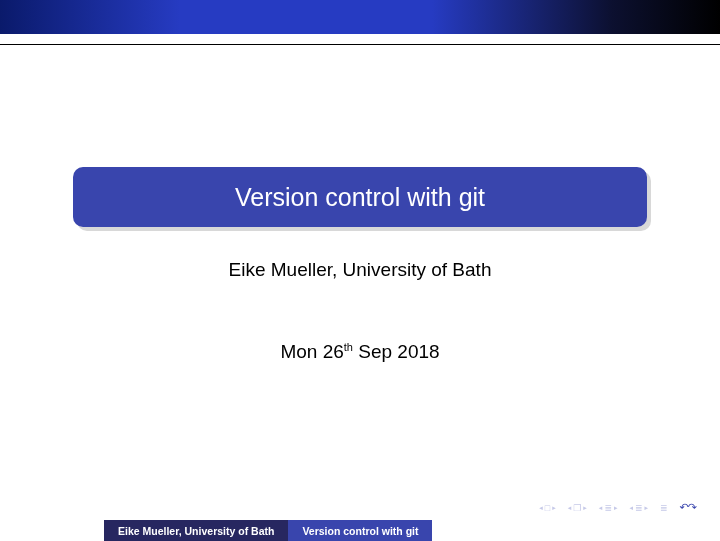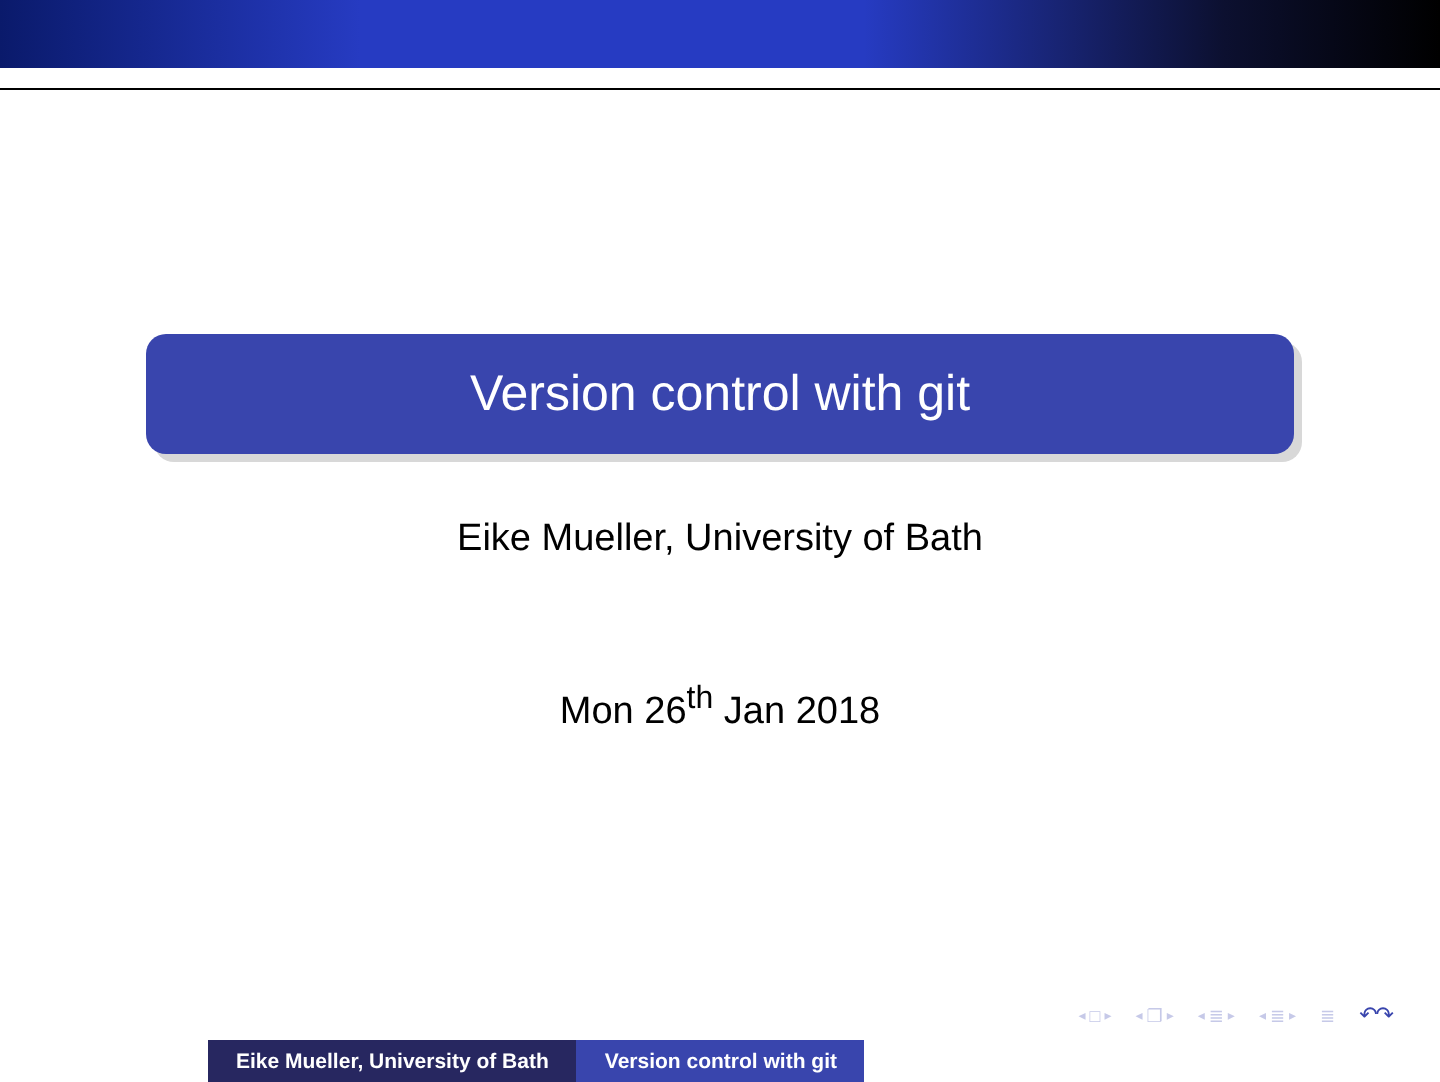--- a/index.html
+++ b/index.html
@@ -61,21 +61,21 @@
   }
   .date {
     position: absolute;
     top: 341px;
     left: 0; right: 0;
     text-align: center;
     font-size: 19px;
     color: #000;
     font-weight: 400;
   }
-  .date sup { font-size: 16px; vertical-align: super; }
+  .date sup { font-size: 11px; vertical-align: super; }
   .nav-icons {
     position: absolute;
     bottom: 27px;
     right: 24px;
     display: flex;
     align-items: center;
     gap: 12px;
     font-size: 9px;
     color: #c6c9e8;
   }
@@ -121,21 +121,21 @@
   <div class="title-block">
     <div class="title-shadow"></div>
     <div class="title-box">
       <span>Version control with git</span>
     </div>
   </div>
 
   <div class="author">Eike Mueller, University of Bath</div>
 
   <div class="date">
-    <span>Mon 26</span><sup>th</sup><span> Jan 2018</span>
+    <span>Mon 26</span><sup>th</sup><span> Sep 2018</span>
   </div>
 
   <div class="nav-icons">
     <span class="nav-group"><span class="tri">◂</span>□<span class="tri">▸</span></span>
     <span class="nav-group"><span class="tri">◂</span>❐<span class="tri">▸</span></span>
     <span class="nav-group"><span class="tri">◂</span>≣<span class="tri">▸</span></span>
     <span class="nav-group"><span class="tri">◂</span>≣<span class="tri">▸</span></span>
     <span class="nav-solo">≣</span>
     <span class="nav-loop">↶↷</span>
   </div>

